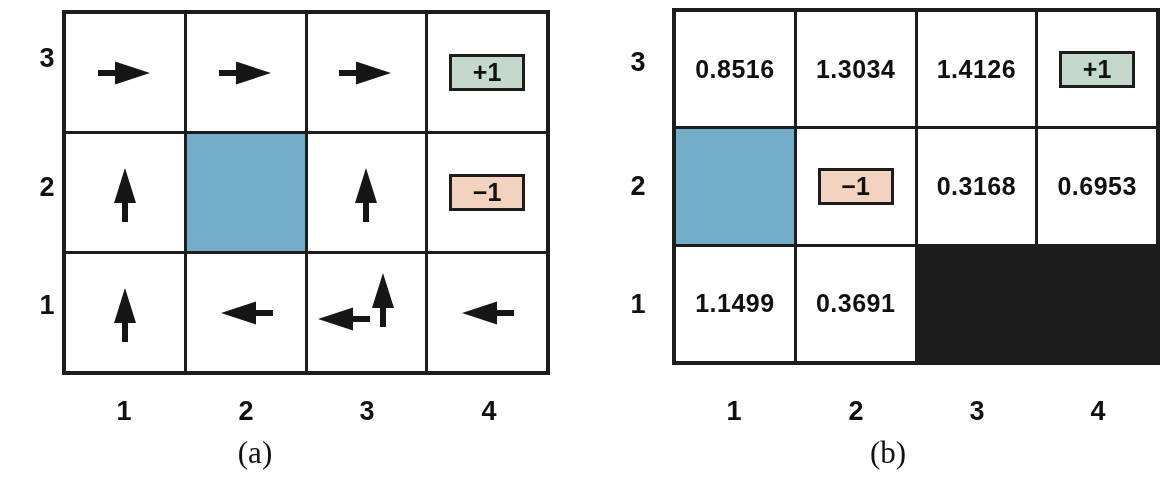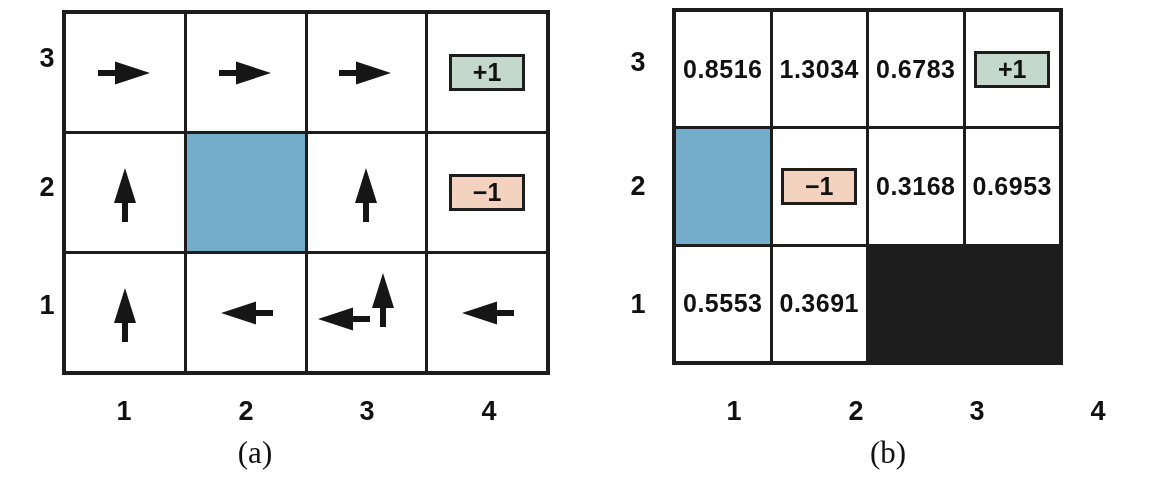--- a/index.html
+++ b/index.html
@@ -88,45 +88,45 @@
         <svg width="30" height="58" viewBox="0 0 30 58" class="combo-up">
           <polygon points="12,58 12,39 4,39 15,4 26,39 18,39 18,58" fill="#161616"></polygon>
         </svg>
       </div>
       <div class="cell">
         <svg width="54" height="30" viewBox="0 0 54 30">
           <polygon points="54,12 37,12 37,3.5 2,15 37,26.5 37,18 54,18" fill="#161616"></polygon>
         </svg>
       </div>
     </div>
-  <div id="grid-b" class="grid" style="left: 672px; top: 8px; width: 391px; height: 357px; background: rgb(29, 29, 29); border-color: rgb(29, 29, 29);">
+  <div id="grid-b" class="grid" style="left: 672px; top: 8px; width: 488px; height: 357px; background: rgb(29, 29, 29); border-color: rgb(29, 29, 29);">
       <div class="cell">
         <span class="value">0.8516</span>
       </div>
       <div class="cell">
         <span class="value">1.3034</span>
       </div>
       <div class="cell">
-        <span class="value">0.6783</span>
+        <span class="value">1.4126</span>
       </div>
       <div class="cell">
         <div class="terminal" style="background: rgb(196, 217, 203); border-color: rgb(29, 29, 29);">+1</div>
       </div>
       <div class="cell" style="background: rgb(116, 173, 201);"></div>
       <div class="cell">
         <div class="terminal" style="background: rgb(243, 211, 192); border-color: rgb(29, 29, 29);">−1</div>
       </div>
       <div class="cell">
         <span class="value">0.3168</span>
       </div>
       <div class="cell">
         <span class="value">0.6953</span>
       </div>
       <div class="cell">
-        <span class="value">0.5553</span>
+        <span class="value">1.1499</span>
       </div>
       <div class="cell">
         <span class="value">0.3691</span>
       </div>
     </div>
   <div id="cap-a" class="caption" style="left: 200px;">(a)</div>
   <div id="cap-b" class="caption" style="left: 833px;">(b)</div>
 <div class="axis-label" style="left: 25px; top: 42px;">3</div>
     <div class="axis-label" style="left: 25px; top: 171px;">2</div>
     <div class="axis-label" style="left: 25px; top: 289px;">1</div>

